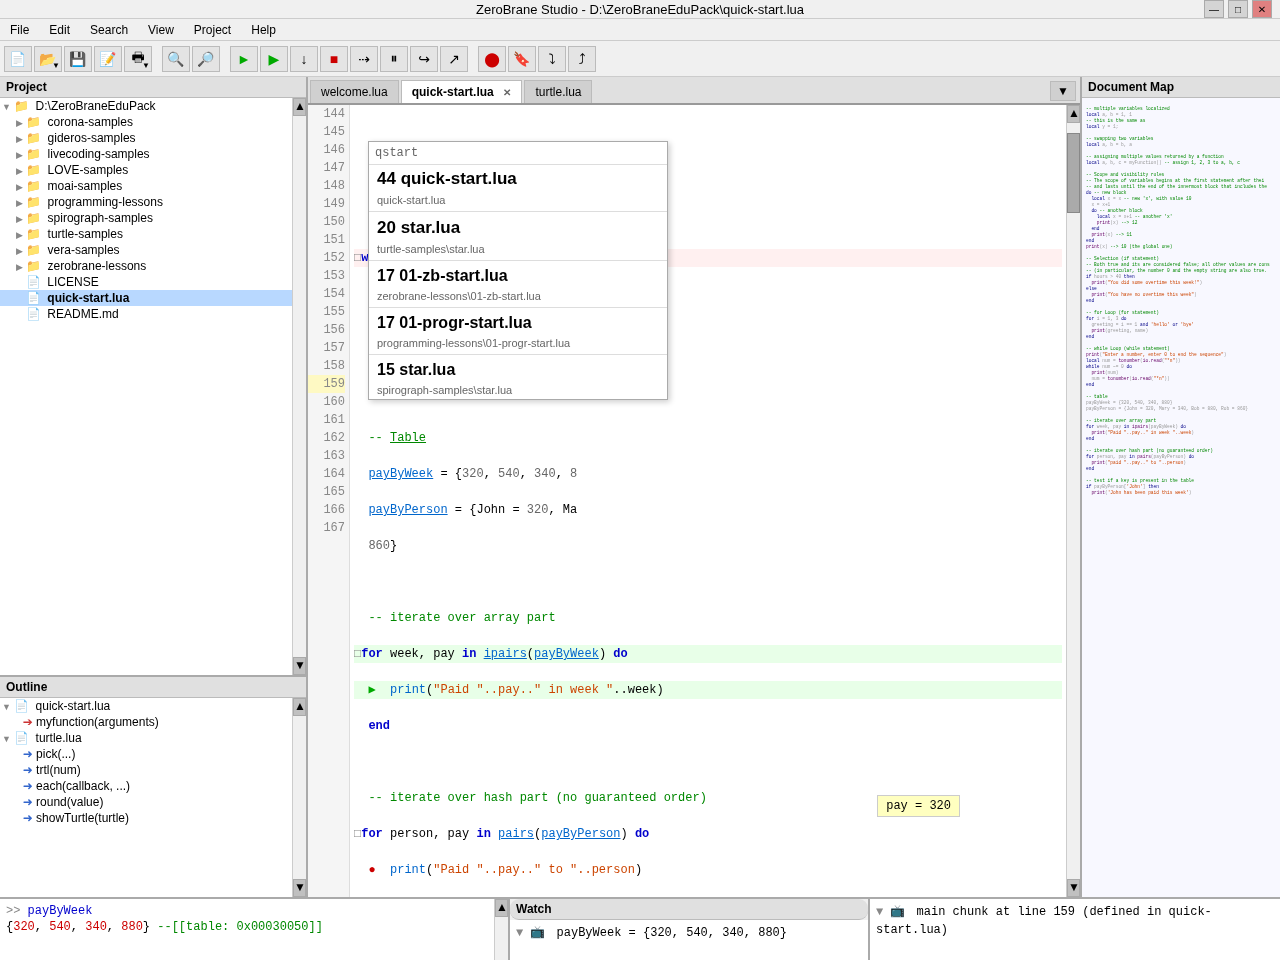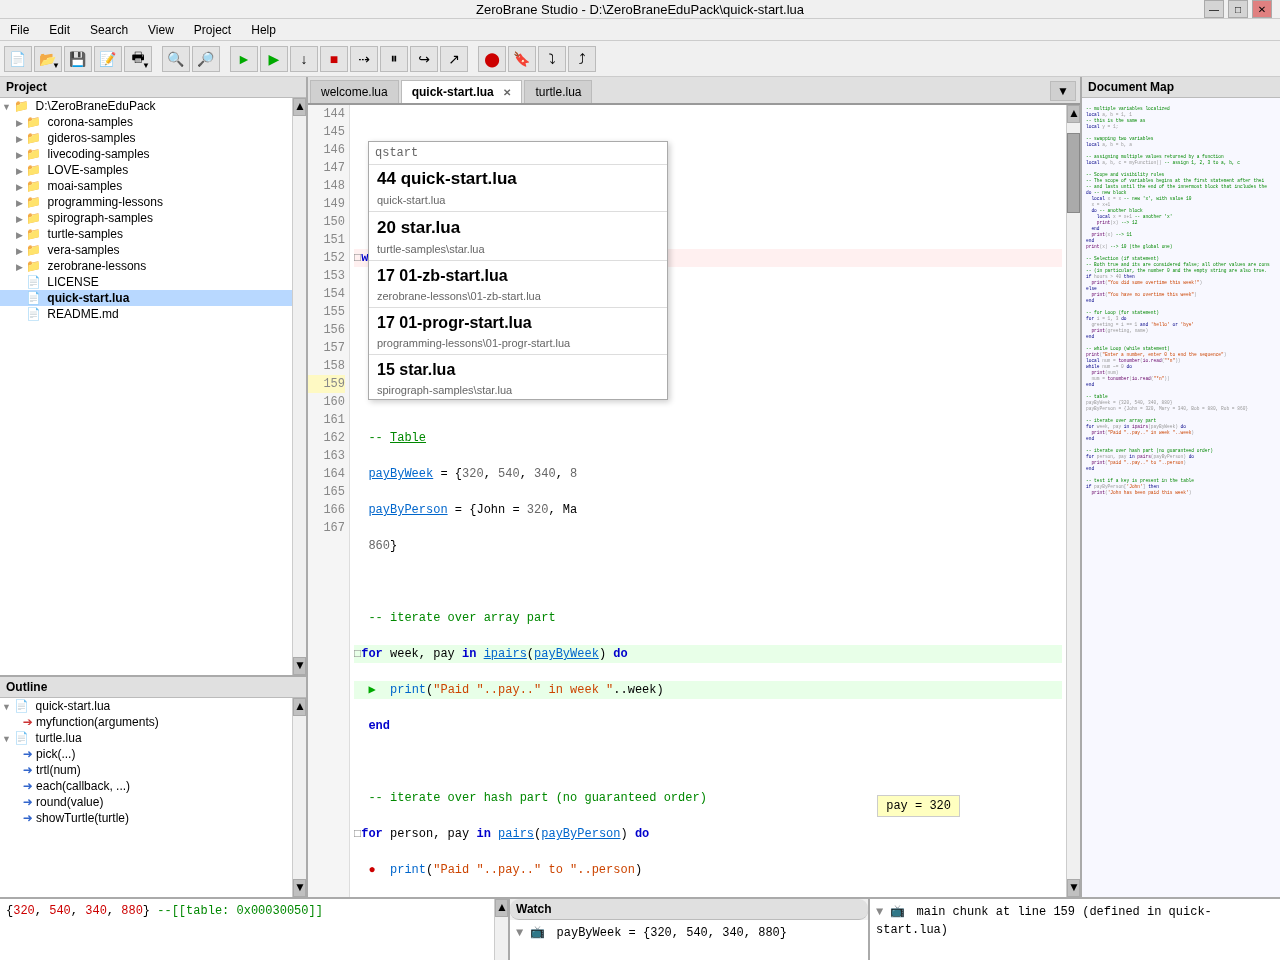--- a/index.html
+++ b/index.html
@@ -403,20 +403,21 @@
   <span style="color:#660066;">print</span>(<span style="color:#cc4400;">'John has been paid this week'</span>)
     </div>
   </div>
 </div>
 
 <div id="bottom-area">
 
   <div id="console-panel">
     <div style="display:flex;flex:1;overflow:hidden;">
       <div id="console-content">
+        <div><span style="color:#888;">&gt;&gt;</span> <span style="color:#0000cc;">payByWeek</span></div>
         <div><span style="color:#000;">{</span><span style="color:#cc0000;">320</span>, <span style="color:#cc0000;">540</span>, <span style="color:#cc0000;">340</span>, <span style="color:#cc0000;">880</span>} <span style="color:#008800;">--[[table: 0x00030050]]</span></div>
 
       </div>
       <div style="width:14px;background:#f0f0f0;border-left:1px solid #ccc;display:flex;flex-direction:column;">
         <div style="height:18px;background:#c0c0c0;border:1px solid #aaa;cursor:pointer;text-align:center;">▲</div>
         <div style="flex:1;"></div>
 
       </div>
     </div>
   </div>

